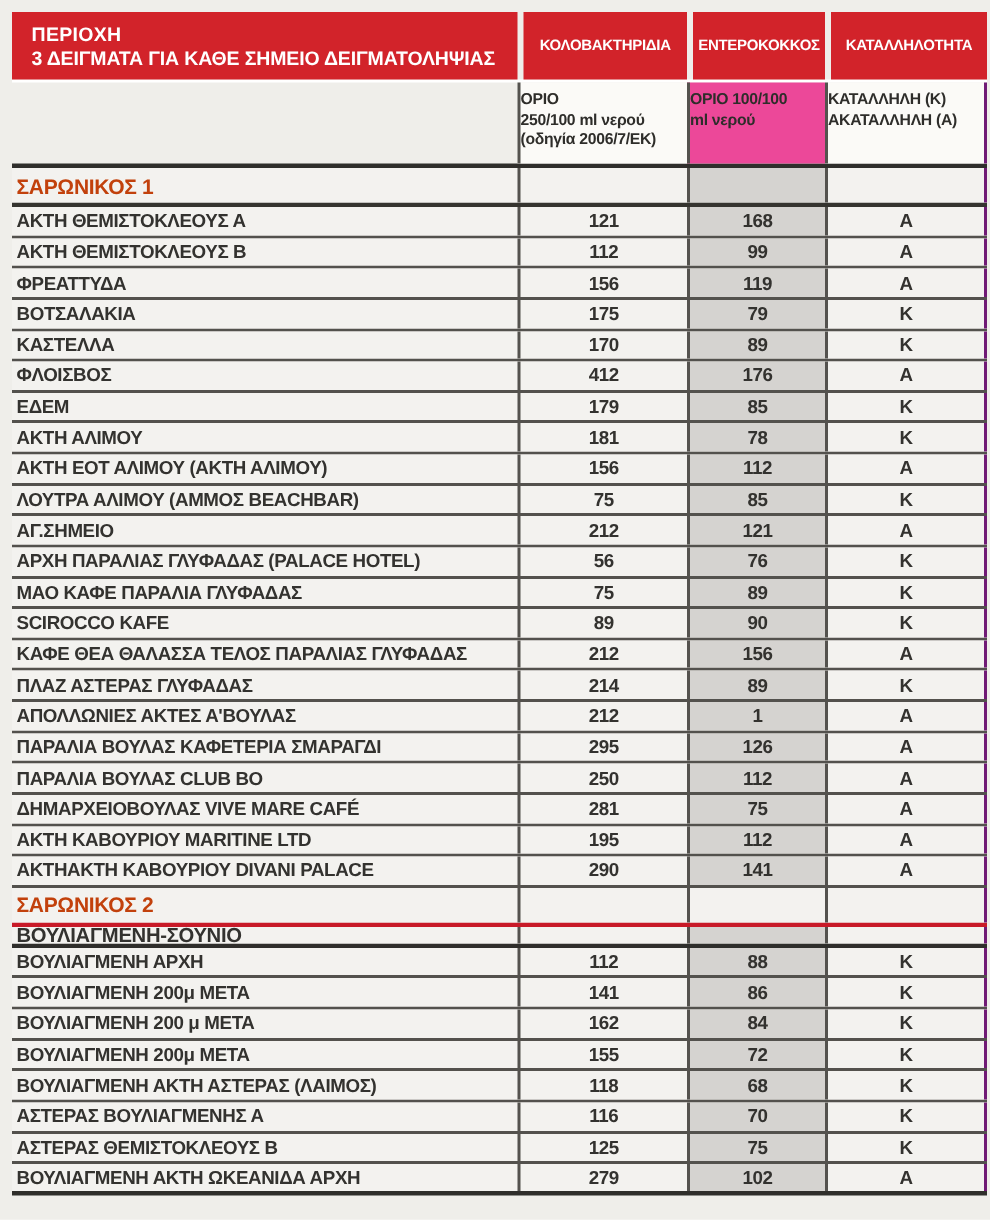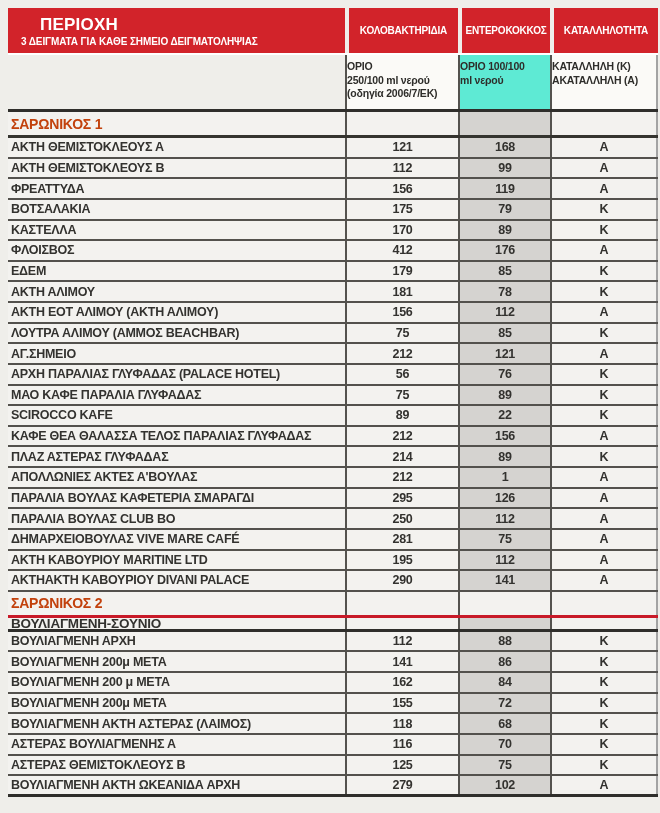--- a/index.html
+++ b/index.html
@@ -14,35 +14,35 @@
 
   .row { display:grid; grid-template-columns:337px 113px 92px 108px; box-sizing:border-box; }
   .cell { box-sizing:border-box; display:flex; align-items:center; overflow:hidden; }
 
   
   .hrow { height:47px; border-bottom:2px solid #ffffff; }
   .hrow .cell { background:#d2232a; color:#ffffff; }
   .hrow .c2, .hrow .c3, .hrow .c4 { margin-left:4px; justify-content:center; text-align:center;
        font-weight:bold; font-size:10px; letter-spacing:-0.2px; }
   .hcell-area { flex-direction:column; align-items:flex-start; justify-content:center; padding-left:13px; }
-  .htitle { font-weight:bold; font-size:17px; letter-spacing:0.2px;margin-left:19px; }
-  .hsub   { font-weight:bold; font-size:10px; margin-top:1px; letter-spacing:-0.1px; }
+  .htitle { font-weight:bold; font-size:13px; letter-spacing:0.2px; }
+  .hsub   { font-weight:bold; font-size:13px; margin-top:1px; letter-spacing:-0.1px; }
 
   
   .shrow { height:57px; border-bottom:3px solid #2f2e2b; }
   .shrow .cell { align-items:flex-start; }
   .sh { flex-direction:column; align-items:flex-start; justify-content:flex-start;
         padding-top:5px; font-weight:bold; font-size:10.5px; line-height:13.5px;
         color:#2e2d2a; text-align:center; letter-spacing:-0.2px; }
   .shrow .c2, .shrow .c4 { background:#fbfaf7; }
-  .shrow .c3 { background:#5eead4; }
+  .shrow .c3 { background:#ec4899; }
 
   
   .vb .c2, .vb .c3, .vb .c4 { border-left:2px solid #54524e; }
-  .vb .c4 { border-right:2px solid #a3a3a3; }
+  .vb .c4 { border-right:2px solid #701a75; }
 
   
   .strow { height:26px; border-bottom:3px solid #35342f; }
   .strow .cell { background:#f3f2ef; }
   .strow.sec0 .c3 { background:#d5d3d0; }
   .strow.sec1 { border-bottom-color:#c81a28; }
   .stitle { font-weight:bold; font-size:14px; color:#c2410c; padding-left:3px; letter-spacing:-0.2px; }
 
   .ssrow { height:14px; border-bottom:3px solid #2f2e2b; }
   .ssrow .cell { background:#f3f2ef; }
@@ -171,21 +171,21 @@
   </div>
         <div class="row drow vb">
     <div class="cell c1">ΜΑΟ ΚΑΦΕ ΠΑΡΑΛΙΑ ΓΛΥΦΑΔΑΣ</div>
     <div class="cell c2">75</div>
     <div class="cell c3">89</div>
     <div class="cell c4">Κ</div>
   </div>
         <div class="row drow vb">
     <div class="cell c1">SCIROCCO KAFE</div>
     <div class="cell c2">89</div>
-    <div class="cell c3">22</div>
+    <div class="cell c3">90</div>
     <div class="cell c4">Κ</div>
   </div>
         <div class="row drow vb">
     <div class="cell c1">ΚΑΦΕ ΘΕΑ ΘΑΛΑΣΣΑ ΤΕΛΟΣ ΠΑΡΑΛΙΑΣ ΓΛΥΦΑΔΑΣ</div>
     <div class="cell c2">212</div>
     <div class="cell c3">156</div>
     <div class="cell c4">Α</div>
   </div>
         <div class="row drow vb">
     <div class="cell c1">ΠΛΑΖ ΑΣΤΕΡΑΣ ΓΛΥΦΑΔΑΣ</div>

